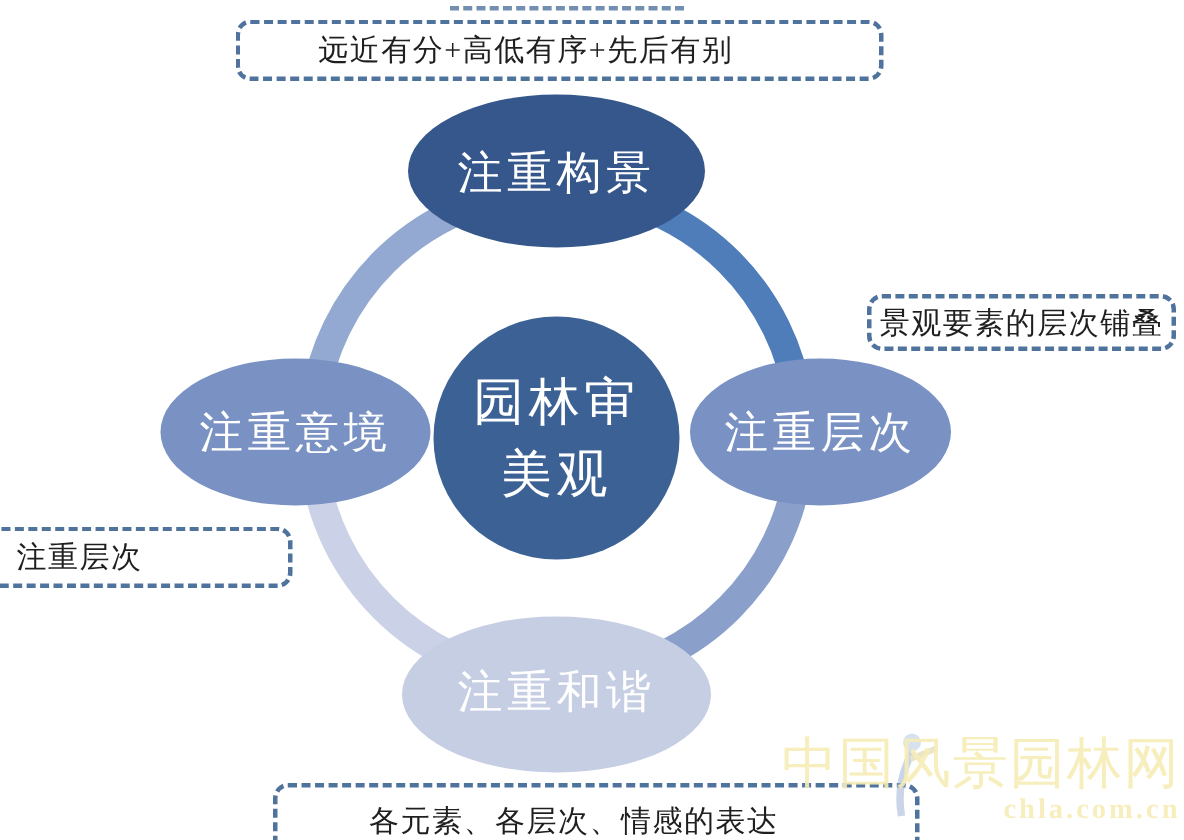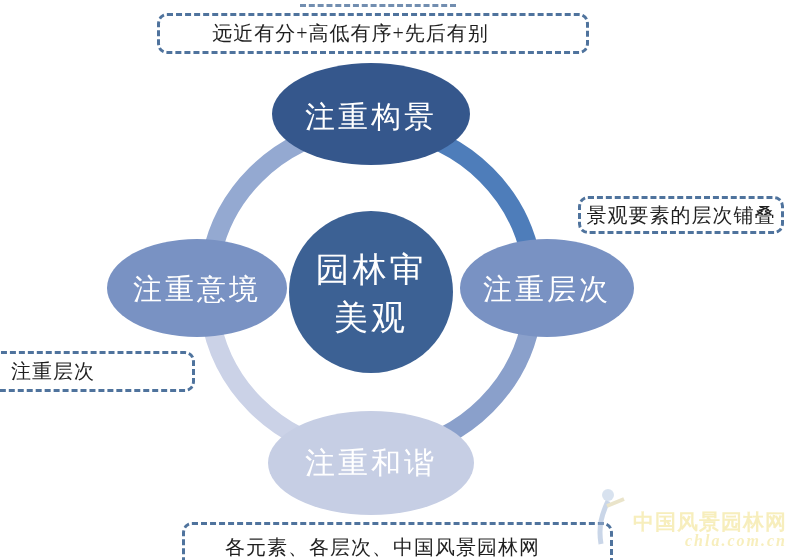--- a/index.html
+++ b/index.html
@@ -45,22 +45,22 @@
 
   .watermark {
     position: absolute;
     right: 2px; bottom: 10px;
     text-align: right;
     color: var(--watermark-color, #F7EDB6);
     opacity: 0.9;
     line-height: 1.05;
     pointer-events: none;
   }
-  .watermark .wm-title { font-size: 21px; font-weight: bold; letter-spacing: 1px; margin-top: 32px; }
-  .watermark .wm-url   { font-size: 16px; font-weight: bold; font-style: italic; letter-spacing: 2px; }
+  .watermark .wm-title { font-size: 37px; font-weight: normal; letter-spacing: 1px; margin-top: 32px; }
+  .watermark .wm-url   { font-size: 19px; font-weight: bold; letter-spacing: 2px; }
   .wm-figure {
     position: absolute;
     left: 588px; top: 486px;
     opacity: 0.55;
   }
 </style>
 </head>
 <body>
 
 <div class="stage">
@@ -92,21 +92,21 @@
   <div class="callout callout-top">
     <span>远近有分+高低有序+先后有别</span>
   </div>
   <div class="callout callout-right">
     <span>景观要素的层次铺叠</span>
   </div>
   <div class="callout callout-left">
     <span>注重层次</span>
   </div>
   <div class="callout callout-bottom">
-    <span>各元素、各层次、中国风景园林网</span>
+    <span>各元素、各层次、情感的表达</span>
   </div>
 
   <svg class="wm-figure" width="40" height="64" viewBox="0 0 40 64">
     <circle cx="20" cy="9" r="6" fill="#B9CCE2"></circle>
     <path d="M20 15 C14 28, 10 40, 13 58" stroke="#9FB6D6" stroke-width="5" fill="none"></path>
     <path d="M19 20 L36 13" stroke="#D9CFA0" stroke-width="4" fill="none"></path>
   </svg>
   <div class="watermark">
     <div class="wm-title">中国风景园林网</div>
     <div class="wm-url">chla.com.cn</div>

